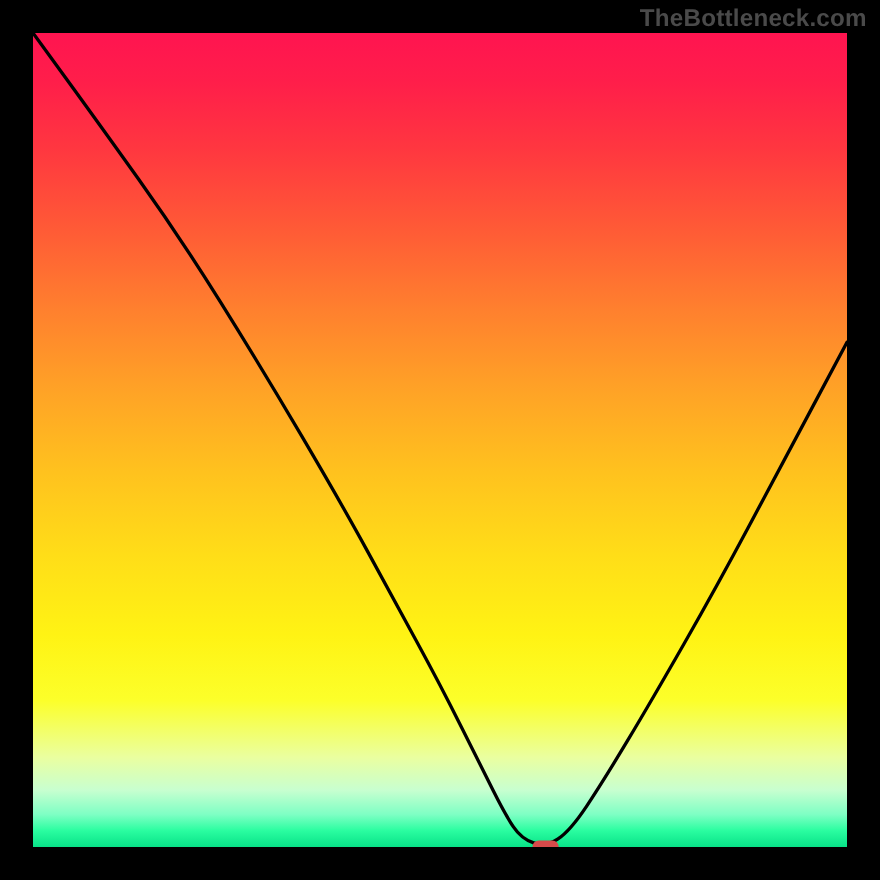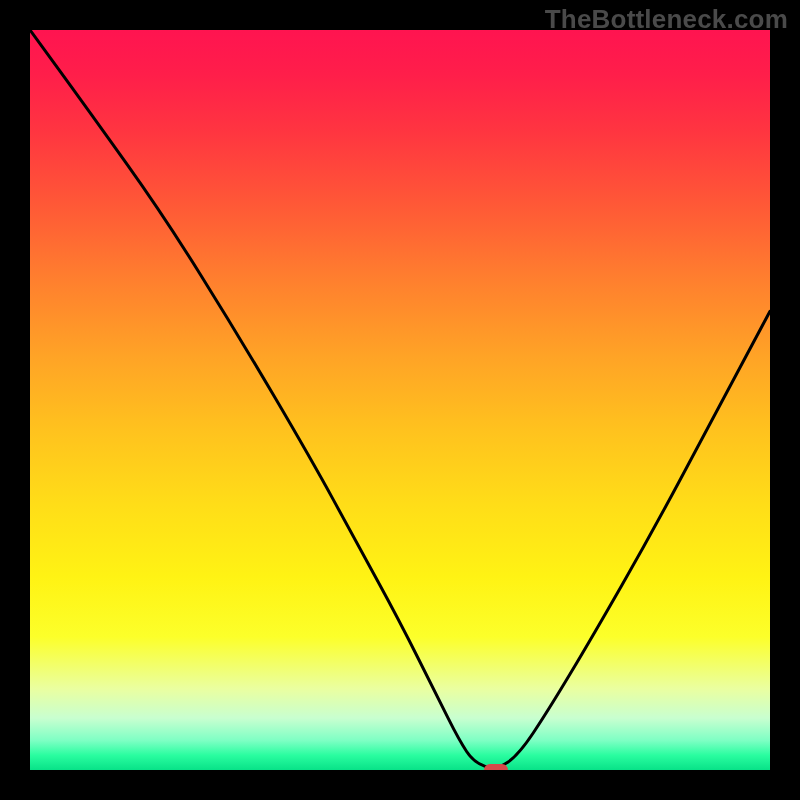--- a/index.html
+++ b/index.html
@@ -15,21 +15,21 @@
     position: relative;
     width: 800px;
     height: 800px;
     background: #000;
   }
   .watermark {
     position: absolute;
     top: 4px;
     right: 12px;
     color: #4a4a4a;
-    font-size: 26px;
+    font-size: 22px;
     font-weight: 600;
     letter-spacing: 0.2px;
     z-index: 20;
   }
   .plot-area {
     position: absolute;
     left: 30px;
     top: 30px;
     width: 740px;
     height: 740px;

